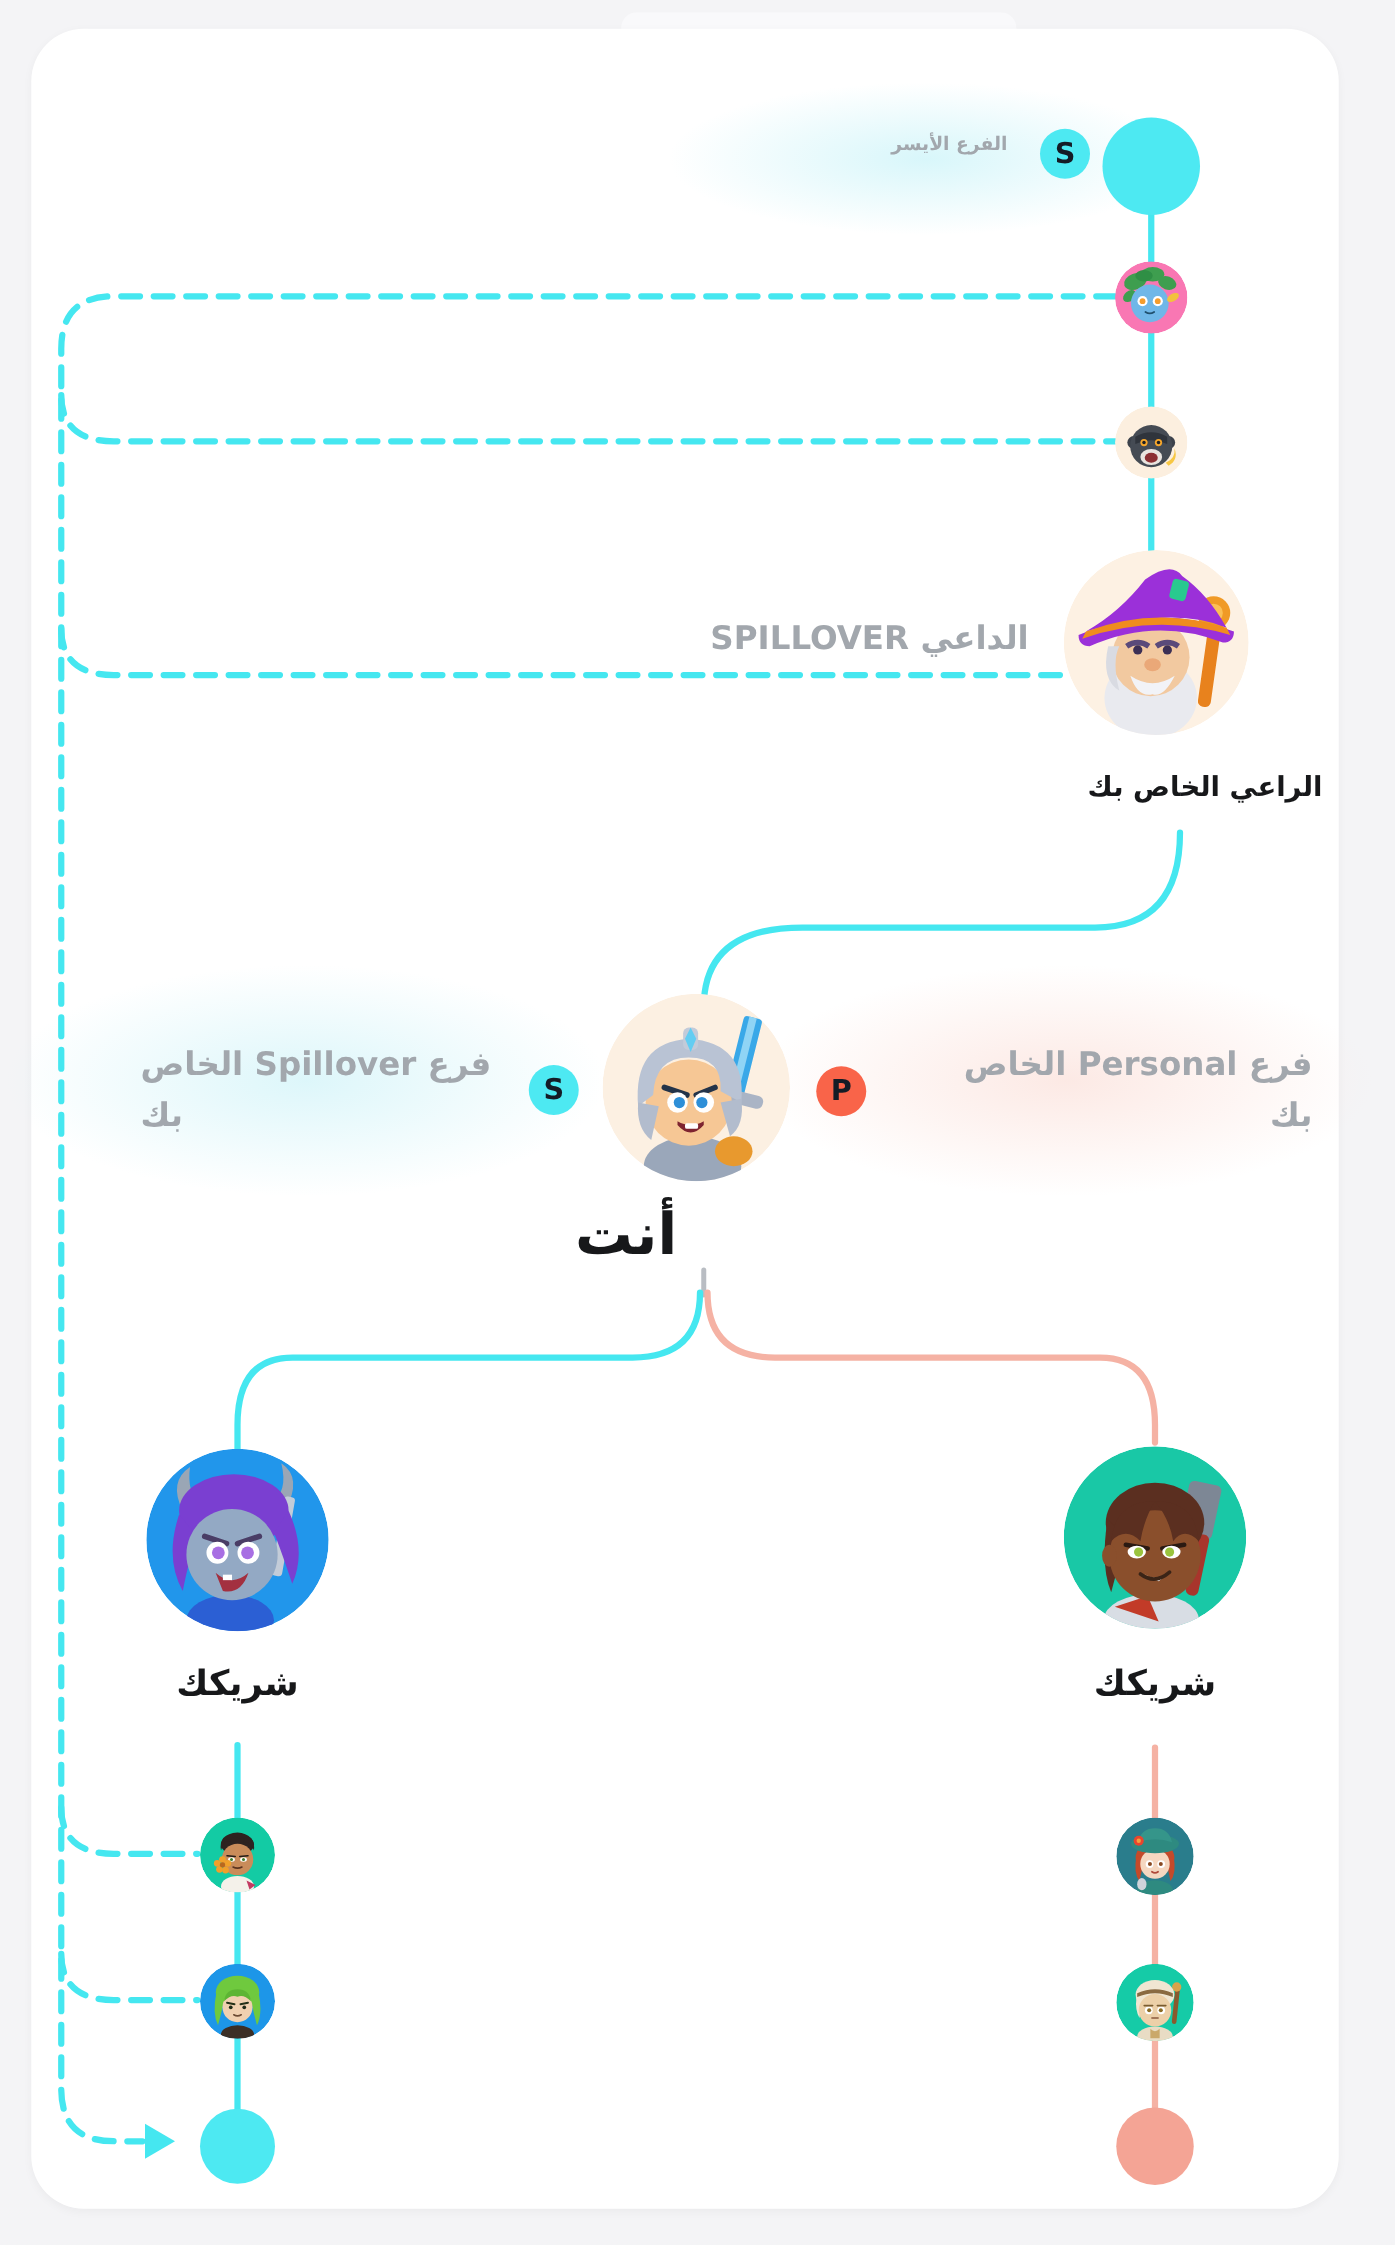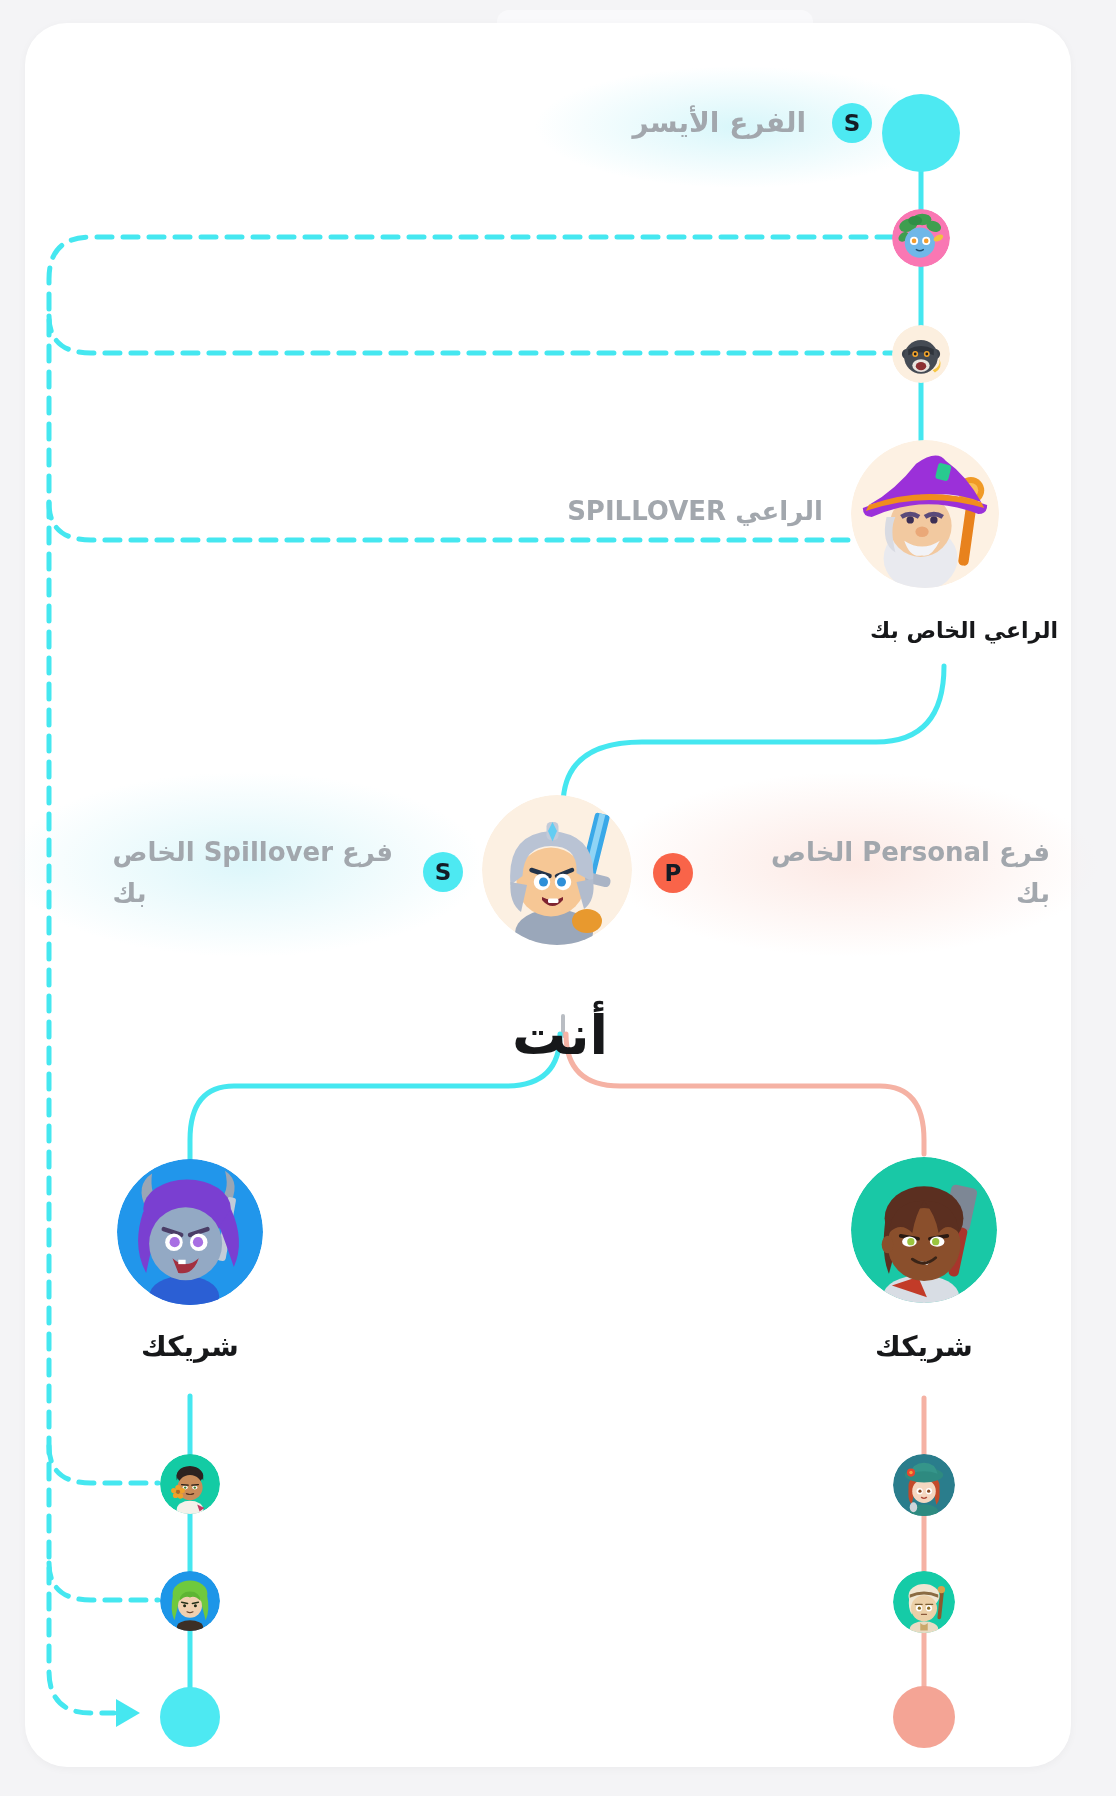--- a/index.html
+++ b/index.html
@@ -70,21 +70,21 @@
     <path class="ln ln-cyan dashed" d="M49 503 Q49 540 91 540 L851 540"></path>
     <path class="ln ln-cyan dashed" d="M49 1446 Q49 1483 91 1483 L158 1483"></path>
     <path class="ln ln-cyan dashed" d="M49 1563 Q49 1600 91 1600 L158 1600"></path>
     <polygon class="fl-cyan" points="116,1699 116,1727 140,1713"></polygon>
   </svg>
 
   <div class="endpoint ep-cyan" style="left:882px;top:94px;width:78px;height:78px;"></div>
   <div class="badge badge-s" style="left:832px;top:103px;">
     <span>S</span>
   </div>
-  <div class="lbl gray" style="right:310px;top:106px;font-size:28px;text-align:right;">الفرع الأيسر</div>
+  <div class="lbl gray" style="right:310px;top:106px;font-size:15px;text-align:right;">الفرع الأيسر</div>
 
   <div class="avatar" style="left:892px;top:209px;width:58px;height:58px;"><svg viewBox="0 0 100 100" width="100%" height="100%">
        <defs>
           <clipPath id="cp0">
             <circle cx="50" cy="50" r="50"></circle>
           </clipPath>
         </defs>
        <g clip-path="url(#cp0)">
          <circle cx="50" cy="50" r="50" fill="#f977b3"></circle>
 
@@ -120,21 +120,21 @@
     <circle cx="40" cy="50" r="5" fill="#f6a62b"></circle>
           <circle cx="60" cy="50" r="5" fill="#f6a62b"></circle>
     <circle cx="40" cy="50" r="2.4" fill="#1c1f24"></circle>
           <circle cx="60" cy="50" r="2.4" fill="#1c1f24"></circle>
     <ellipse cx="50" cy="70" rx="15" ry="11" fill="#e9e4df"></ellipse>
     <ellipse cx="50" cy="71" rx="9" ry="7" fill="#8c2f33"></ellipse>
     <path d="M70 78 Q84 72 82 58 Q88 74 74 82 Z" fill="#f7c744"></path>
        </g>
      </svg></div>
 
-  <div class="lbl gray" style="right:293px;top:496px;font-size:26px;">الراعي SPILLOVER</div>
+  <div class="lbl gray" style="right:293px;top:496px;font-size:26px;">الداعي SPILLOVER</div>
 
   <div class="avatar" style="left:851px;top:440px;width:148px;height:148px;"><svg viewBox="0 0 100 100" width="100%" height="100%">
        <defs>
           <clipPath id="cp2">
             <circle cx="50" cy="50" r="50"></circle>
           </clipPath>
         </defs>
        <g clip-path="url(#cp2)">
          <circle cx="50" cy="50" r="50" fill="#fdf1e3"></circle>
 
@@ -199,21 +199,21 @@
 
   <div class="lbl gray" style="right:723px;top:832px;font-size:26px;line-height:41px;text-align:left;">
     <div>فرع Spillover الخاص</div>
     <div>بك</div>
   </div>
   <div class="lbl gray" style="right:66px;top:832px;font-size:26px;line-height:41px;text-align:right;">
     <div>فرع Personal الخاص</div>
     <div>بك</div>
   </div>
 
-  <div class="lbl dark" style="left:460px;top:1004px;width:200px;font-size:54px;text-align:center;">أنت</div>
+  <div class="lbl dark" style="left:460px;top:960px;width:200px;font-size:46px;text-align:left;">أنت</div>
 
   <div class="avatar" style="left:117px;top:1159px;width:146px;height:146px;"><svg viewBox="0 0 100 100" width="100%" height="100%">
        <defs>
           <clipPath id="cp4">
             <circle cx="50" cy="50" r="50"></circle>
           </clipPath>
         </defs>
        <g clip-path="url(#cp4)">
          <circle cx="50" cy="50" r="50" fill="#2196eb"></circle>
 

